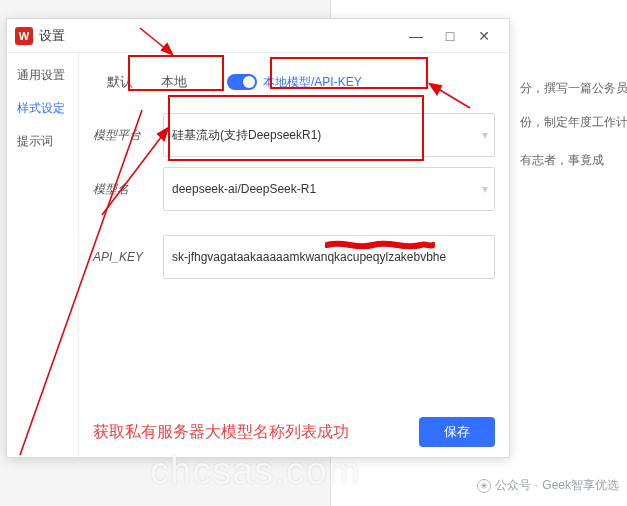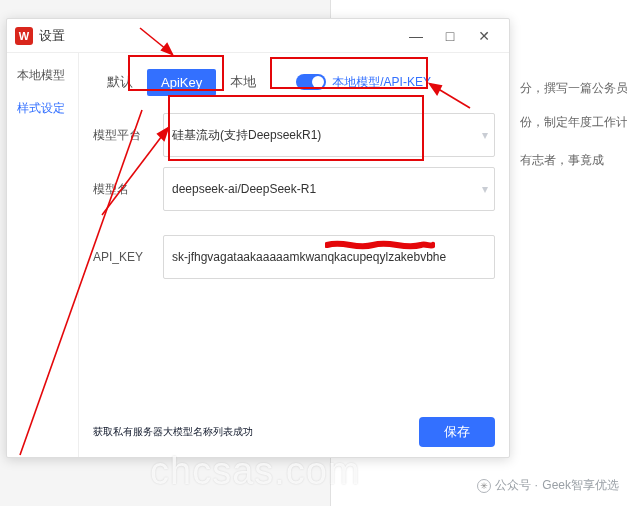--- a/index.html
+++ b/index.html
@@ -149,20 +149,21 @@
   
   .form-row {
     display: flex;
     align-items: center;
     margin-bottom: 10px;
   }
   .form-label {
     width: 70px;
     font-size: 12px;
     color: #555;
+    font-style: italic;
   }
   .select, .text-input {
     flex: 1;
     height: 44px;
     border: 1px solid #d9d9d9;
     border-radius: 2px;
     padding: 0 22px 0 8px;
     font-size: 12px;
     color: #333;
     background: #fff;
@@ -195,21 +196,21 @@
   }
 
   .spacer { flex: 1; }
 
   
   .footer {
     display: flex;
     align-items: center;
     padding-top: 8px;
   }
-  .status-text { font-size: 10px; color: #0f172a; flex: 1; }
+  .status-text { font-size: 16px; color: #ef4444; flex: 1; }
   .save-btn {
     background: #3370ff;
     color: #fff;
     border: none;
     border-radius: 4px;
     padding: 6px 25px;
     font-size: 13px;
     cursor: pointer;
   }
 
@@ -283,29 +284,29 @@
     <span class="logo">W</span>
     <span class="title-text">设置</span>
     <span class="winbtn">—</span>
     <span class="winbtn">□</span>
     <span class="winbtn">✕</span>
   </div>
 
   <div class="body">
 
     <div class="sidebar">
-      <div class="side-item">本地模型</div>
+      <div class="side-item">通用设置</div>
       <div class="side-item active">样式设定</div>
+      <div class="side-item">提示词</div>
     </div>
 
     <div class="content">
 
       <div class="tabs-row">
         <div class="tab">默认</div>
-        <div class="tab active">ApiKey</div>
         <div class="tab">本地</div>
 
         <div class="toggle-block">
           <div class="switch"></div>
           <span class="toggle-label">本地模型/API-KEY</span>
         </div>
       </div>
 
       <div class="form-row">
         <div class="form-label">模型平台</div>

